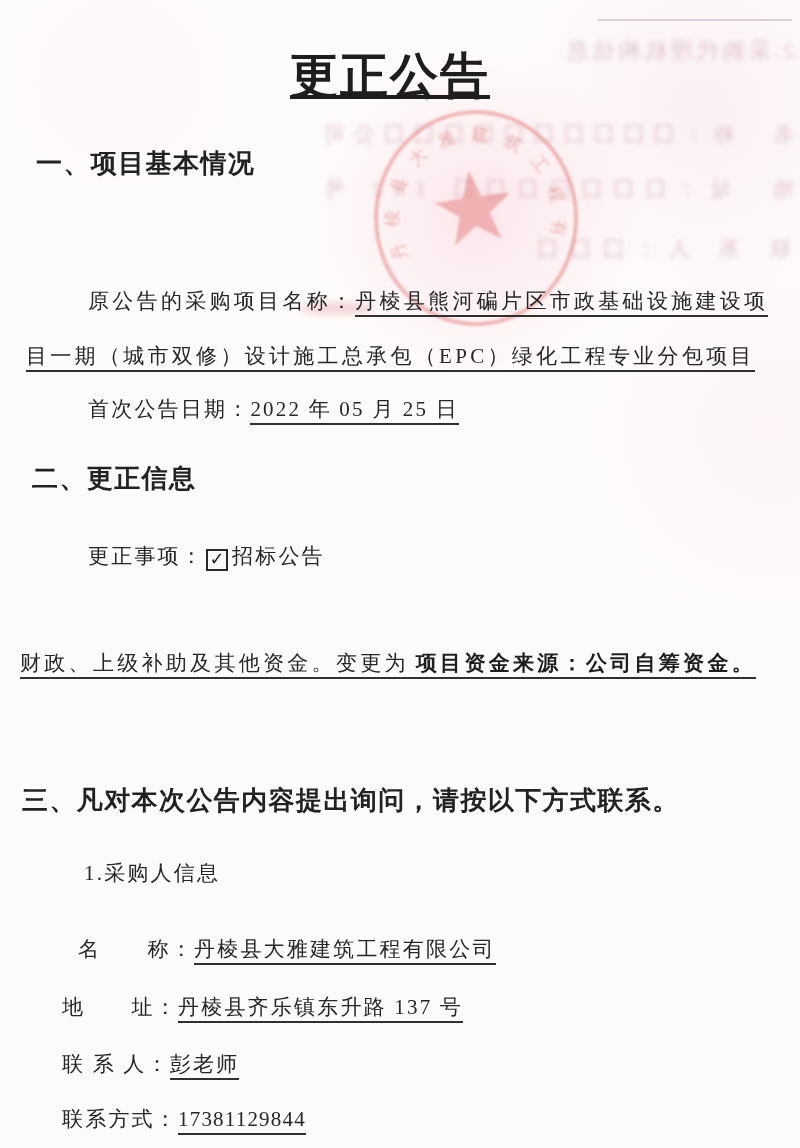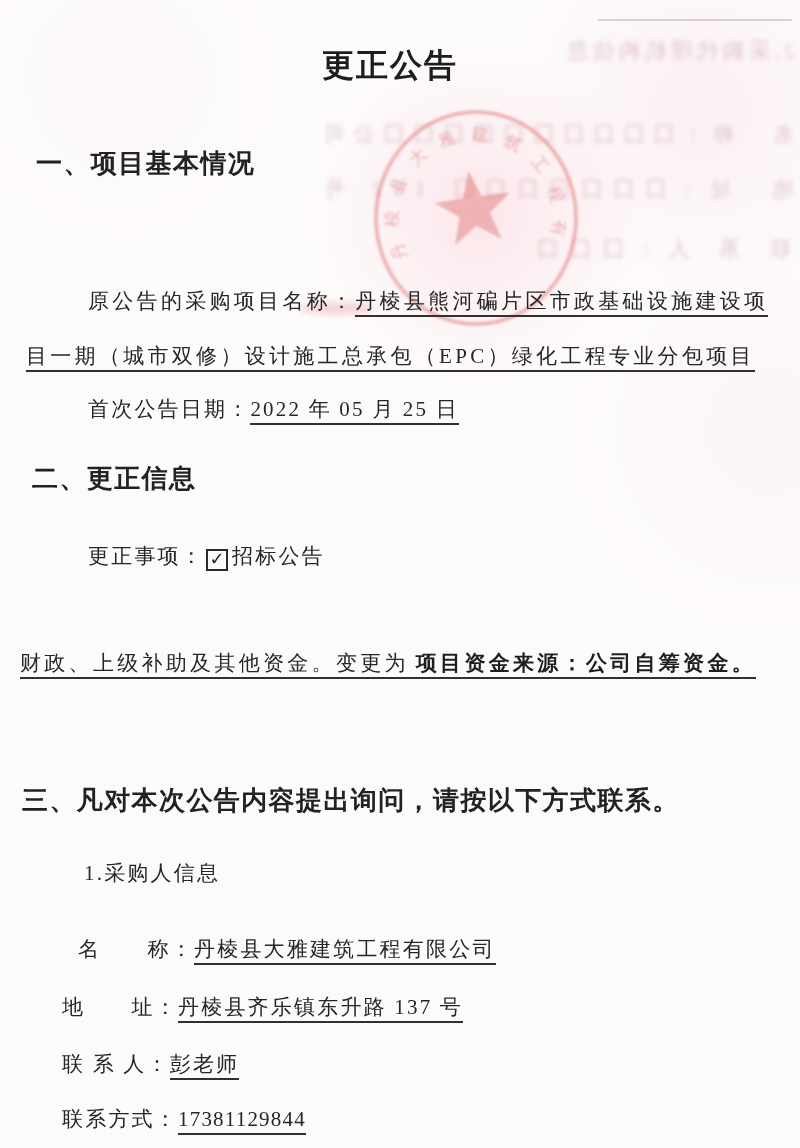--- a/index.html
+++ b/index.html
@@ -9,22 +9,23 @@
     background-image:
       radial-gradient(circle at 478px 215px, rgba(252,229,234,.95) 0, rgba(252,229,234,0) 165px),
       radial-gradient(circle at 700px 110px, rgba(251,238,242,.85) 0, rgba(251,238,242,0) 190px),
       radial-gradient(circle at 770px 430px, rgba(251,241,244,.7) 0, rgba(251,241,244,0) 200px),
       radial-gradient(circle at 120px 80px,  rgba(251,243,246,.5) 0, rgba(251,243,246,0) 160px);
     font-family:"Liberation Serif","DejaVu Serif",serif;
     color:#262626;
   }
   .title{
     position:absolute;top:44px;left:0;width:780px;margin:0;text-align:center;
-    font-size:32px;font-weight:700;letter-spacing:2px;color:#1d1d1d;
+    font-size:48px;font-weight:700;letter-spacing:2px;color:#1d1d1d;
     font-family:"Liberation Serif","DejaVu Serif",serif;
+    text-decoration:underline;
   }
   .line{position:absolute;font-size:21px;letter-spacing:2.2px;white-space:nowrap;line-height:1.25;}
   .h{font-family:"Liberation Sans","DejaVu Sans",sans-serif;font-weight:700;font-size:26px;letter-spacing:1.4px;color:#222;}
   .justified{letter-spacing:3.3px;}
   .u{border-bottom:2px solid #303030;padding-bottom:2px;}
   .b{font-weight:700;color:#1e1e1e;margin-left:7px;}
   .lat{letter-spacing:1.2px;}
   .cbx{
     display:inline-block;width:18px;height:18px;border:2px solid #2a2a2a;
     text-align:center;line-height:16px;font-size:18px;font-style:normal;

